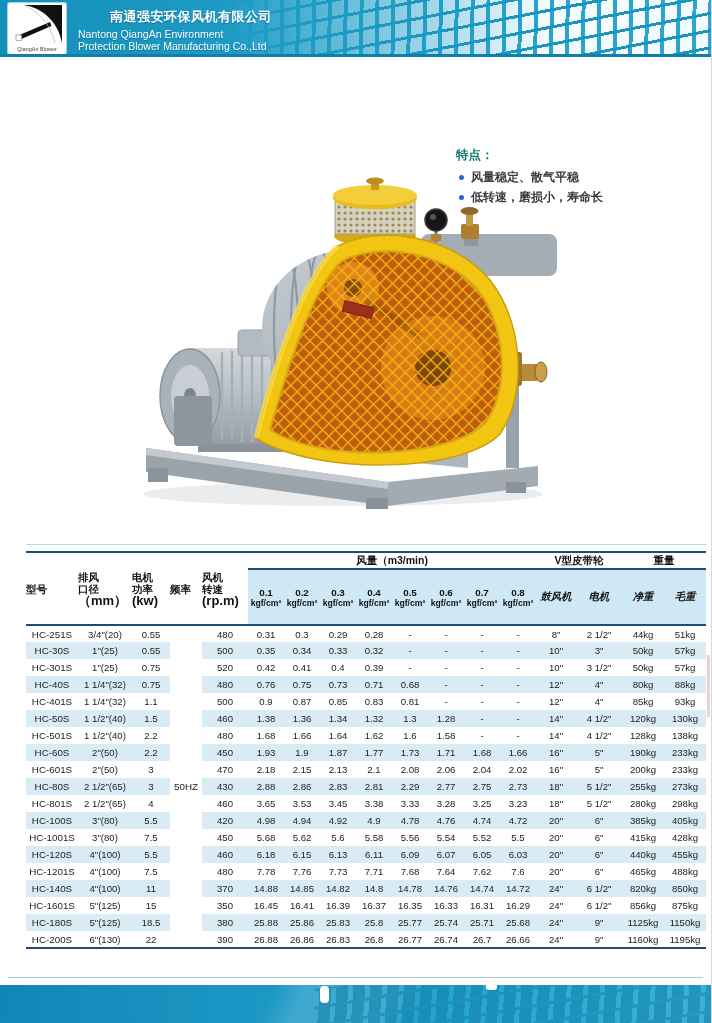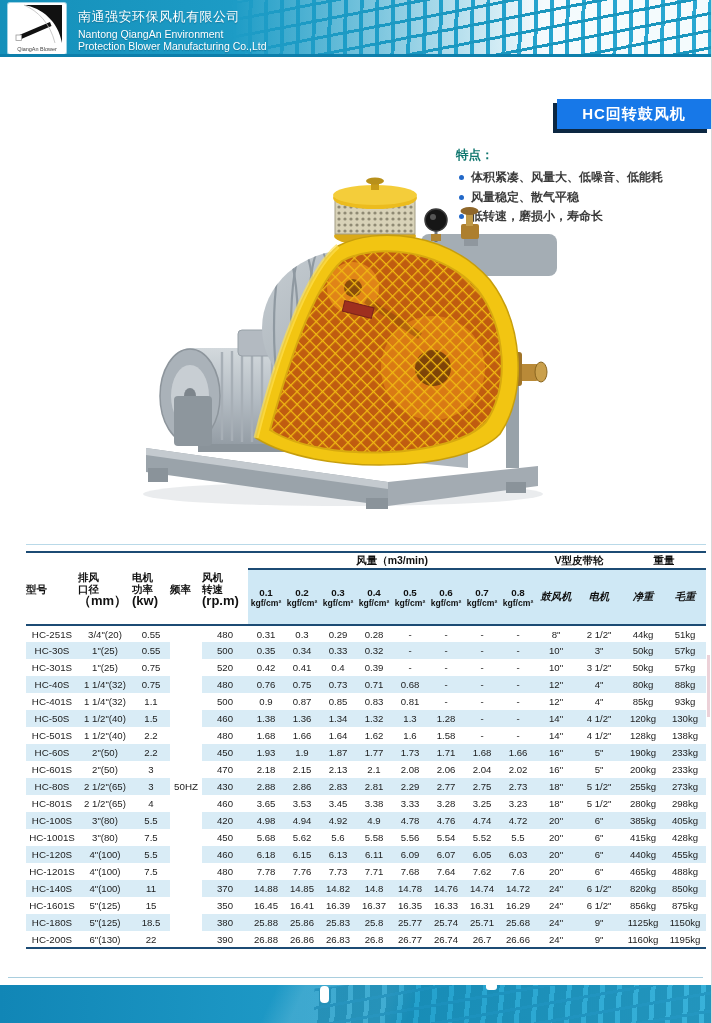--- a/index.html
+++ b/index.html
@@ -17,21 +17,21 @@
          repeating-linear-gradient(176deg, rgba(26,150,190,1) 0 3px, rgba(26,150,190,0) 3px 17px),
          repeating-linear-gradient(92deg, rgba(255,255,255,0) 0 4px, rgba(255,255,255,.95) 4px 16px);
        border-radius:4px;}
   .hdr-fade{position:absolute;right:-40px;top:-30px;width:520px;height:130px;transform:rotate(-7deg) skewX(-6deg);
        background:linear-gradient(90deg,#1d9cc6 0%,rgba(29,156,198,.55) 28%,rgba(29,156,198,0) 60%);}
   .logo{position:absolute;left:8px;top:3px;width:58px;height:51px;background:#fff;border-radius:2px;
         box-shadow:0 0 0 1px rgba(255,255,255,.6);}
   .logo svg{display:block;}
   .logo .lg-txt{position:absolute;left:0;right:0;bottom:2px;text-align:center;font-size:5.5px;color:#444;}
   .company{position:absolute;left:78px;top:8px;color:#fff;}
-  .company .cn{font-size:13px;font-weight:normal;letter-spacing:.5px;text-shadow:0 1px 1px rgba(0,60,90,.4);}
+  .company .cn{font-size:13px;font-weight:bold;letter-spacing:.5px;text-shadow:0 1px 1px rgba(0,60,90,.4);margin-left:32px;}
   .company .en{font-size:10.5px;line-height:12px;margin-top:2px;text-shadow:0 1px 1px rgba(0,60,90,.4);}
 
   
   .banner{position:absolute;right:0;top:99px;width:154px;height:30px;background:#1778e8;
           box-shadow:-4px 4px 0 #0c2742;display:flex;align-items:center;justify-content:center;}
   .banner span{color:#fff;font-size:15px;font-weight:bold;letter-spacing:1px;}
 
   
   .features{position:absolute;left:456px;top:147px;width:252px;}
   .features .f-head{color:#0f766e;font-size:12.5px;font-weight:bold;margin-bottom:4px;}
@@ -96,28 +96,24 @@
     </div>
     <div class="company">
       <div class="cn">南通强安环保风机有限公司</div>
       <div class="en">
         <div>Nantong QiangAn Environment</div>
         <div>Protection Blower Manufacturing Co.,Ltd</div>
       </div>
     </div>
   </div>
 
-  <div class="banner">
-    <span>HC回转鼓风机</span>
-  </div>
 
   <div class="features">
     <div class="f-head">特点：</div>
     <ul>
-        <li><span class="dot"></span><span>体积紧凑、风量大、低噪音、低能耗</span></li>
         <li><span class="dot"></span><span>风量稳定、散气平稳</span></li>
         <li><span class="dot"></span><span>低转速，磨损小，寿命长</span></li>
       </ul>
   </div>
 
   <div class="product">
     <svg width="432" height="342" viewBox="0 0 432 342">
       <defs>
         <linearGradient id="motorG" x1="0" y1="0" x2="0" y2="1">
           <stop offset="0" stop-color="#d3d9dd"></stop>

